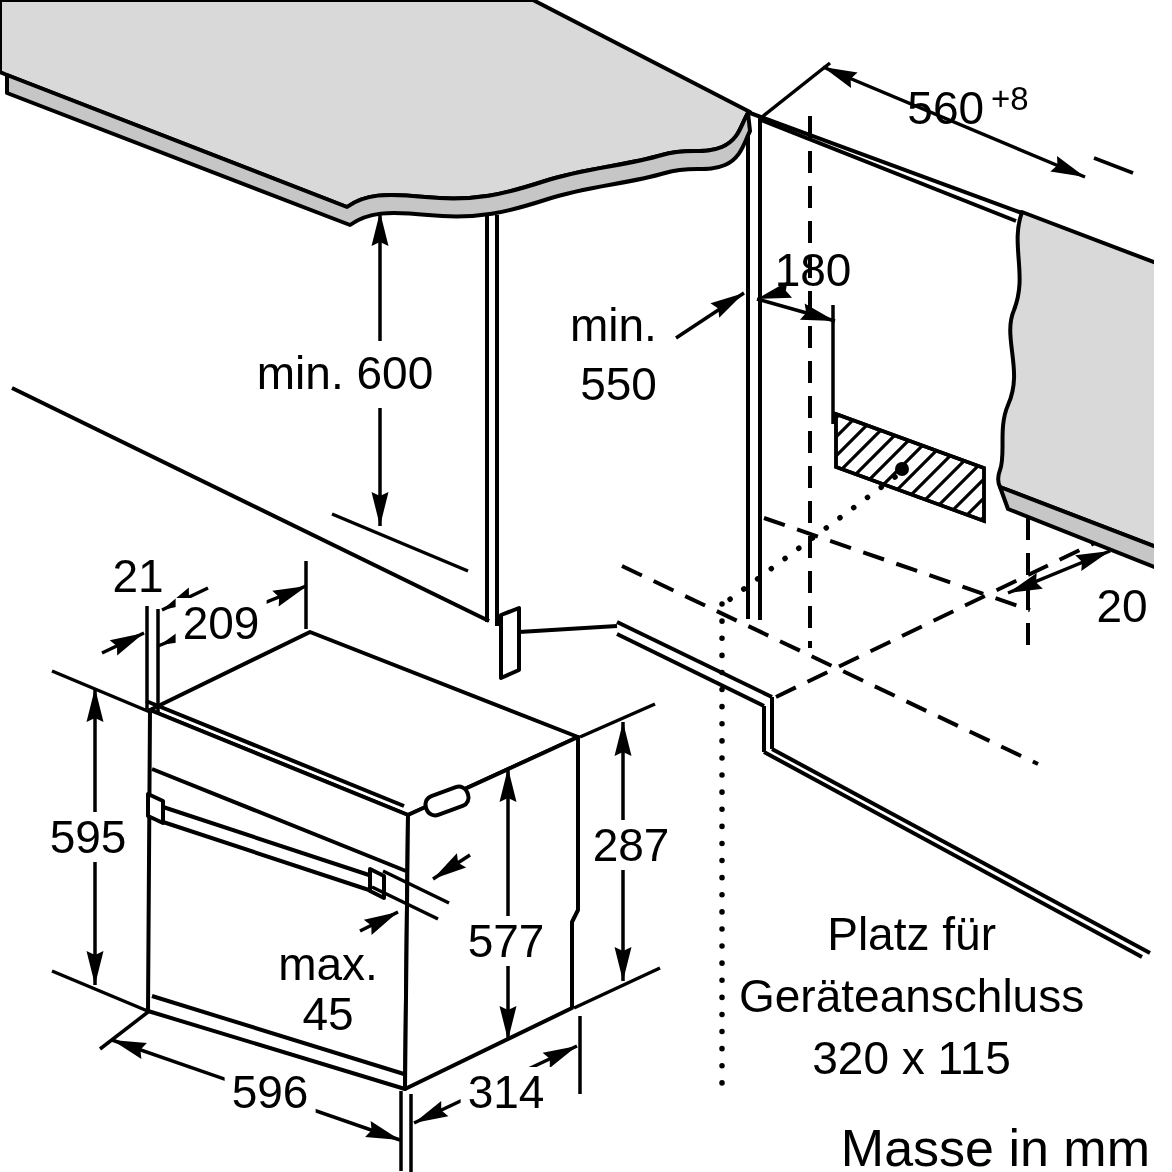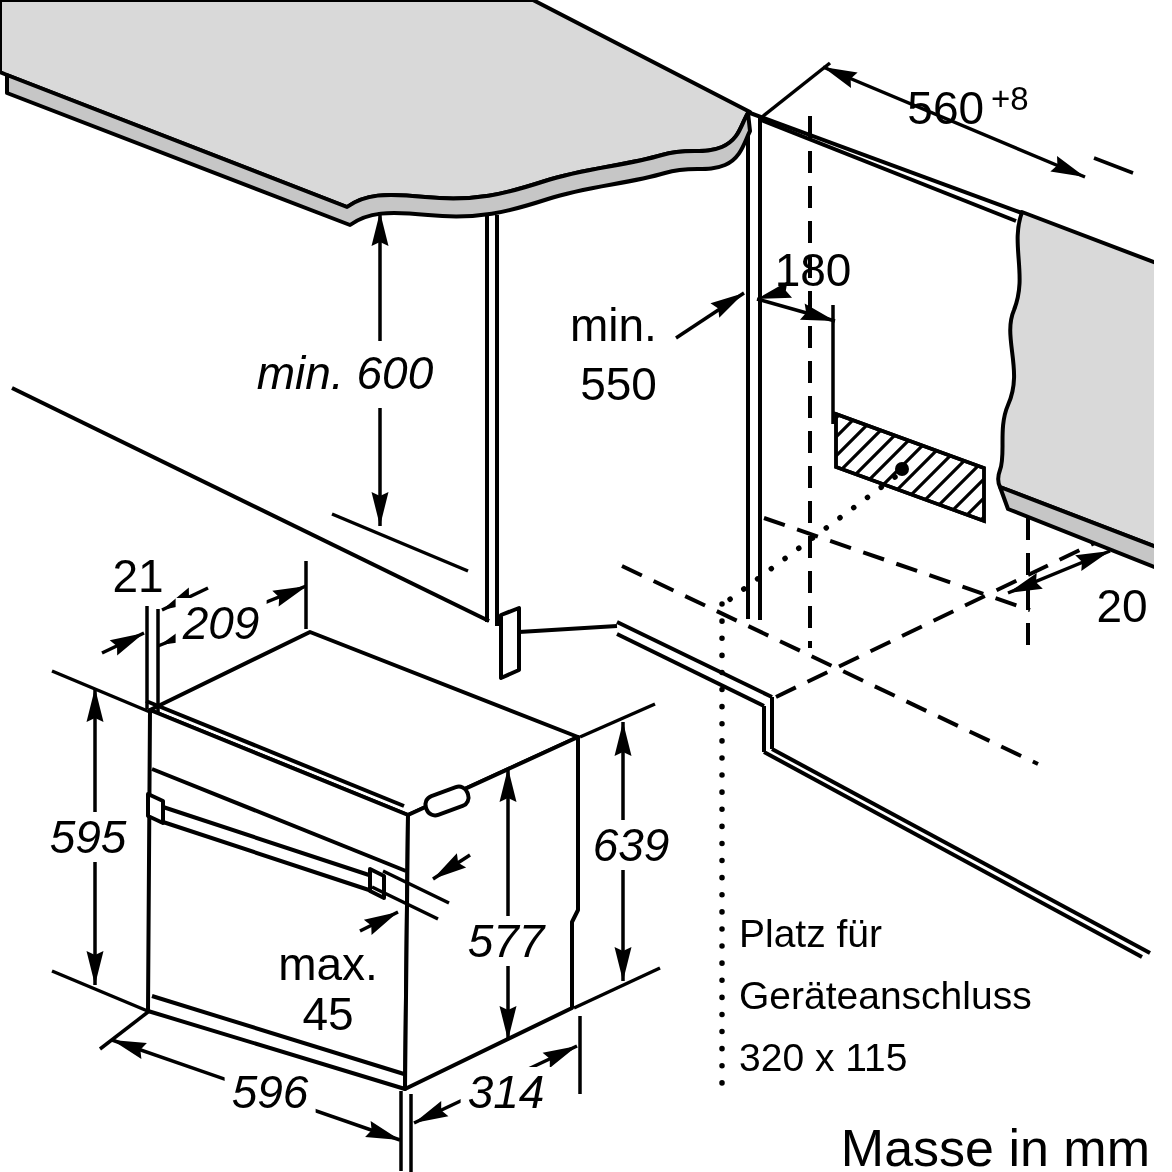--- a/index.html
+++ b/index.html
@@ -5,25 +5,25 @@
   html,body{margin:0;padding:0;background:#fff;}
   #stage{
     position:relative;width:1154px;height:1172px;background:#fff;overflow:hidden;
     font-family:"Liberation Sans", sans-serif;color:#000;
   }
   #lineart{position:absolute;left:0;top:0;width:1172px;height:1172px;}
   .lbl{
     position:absolute;font-size:46px;line-height:1.0;color:#000;white-space:nowrap;
     transform:translate(-50%,-50%);
   }
-  .lbl.bgw{background:#fff;padding:2px 7px;font-style:italic;}
+  .lbl.bgw{background:#fff;padding:2px 7px;}
   .sup{font-size:33px;position:relative;top:-14px;margin-left:7px;}
   .twoline{text-align:center;line-height:1.08;}
   .note{
-    position:absolute;font-size:39px;line-height:62px;white-space:nowrap;transform:none;
+    position:absolute;font-size:46px;line-height:62px;white-space:nowrap;transform:none;text-align:center;
   }
   .units{
     position:absolute;font-size:52px;white-space:nowrap;transform:translate(-100%,0);
   }
   .min550{position:absolute;font-size:46px;line-height:59px;white-space:nowrap;text-align:right;}
 </style>
 </head>
 <body>
 
 <div id="stage">
@@ -196,21 +196,21 @@
 <div class="lbl bgw" style="left:345px;top:373px">min. 600</div>
 
 <div class="lbl" style="left:1122px;top:606px">20</div>
 
 <div class="lbl" style="left:138px;top:576px">21</div>
 
 <div class="lbl bgw" style="left:221px;top:623px">209</div>
 
 <div class="lbl bgw" style="left:88px;top:837px">595</div>
 
-<div class="lbl bgw" style="left:631px;top:845px">639</div>
+<div class="lbl bgw" style="left:631px;top:845px">287</div>
 
 <div class="lbl bgw" style="left:506px;top:941px">577</div>
 
 <div class="lbl twoline" style="left:328px;top:990px">
   <div>max.</div>
   <div>45</div>
 </div>
 
 <div class="lbl bgw" style="left:270px;top:1092px">596</div>
 

